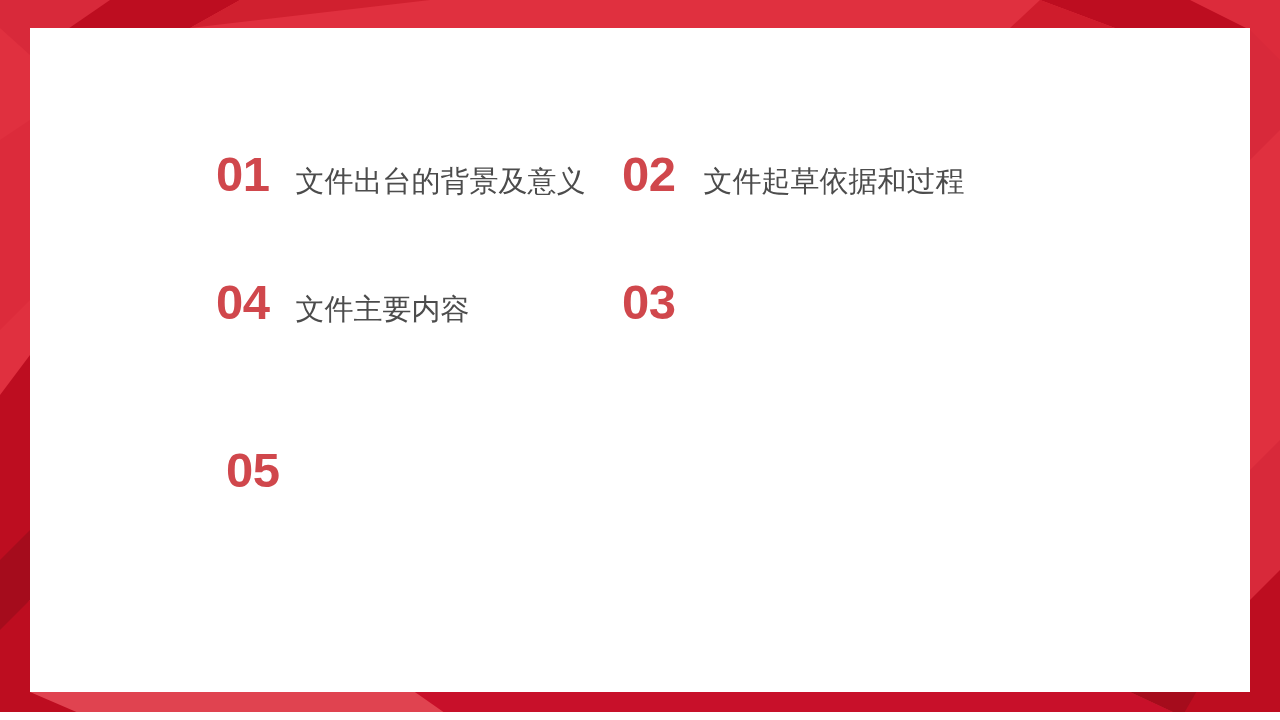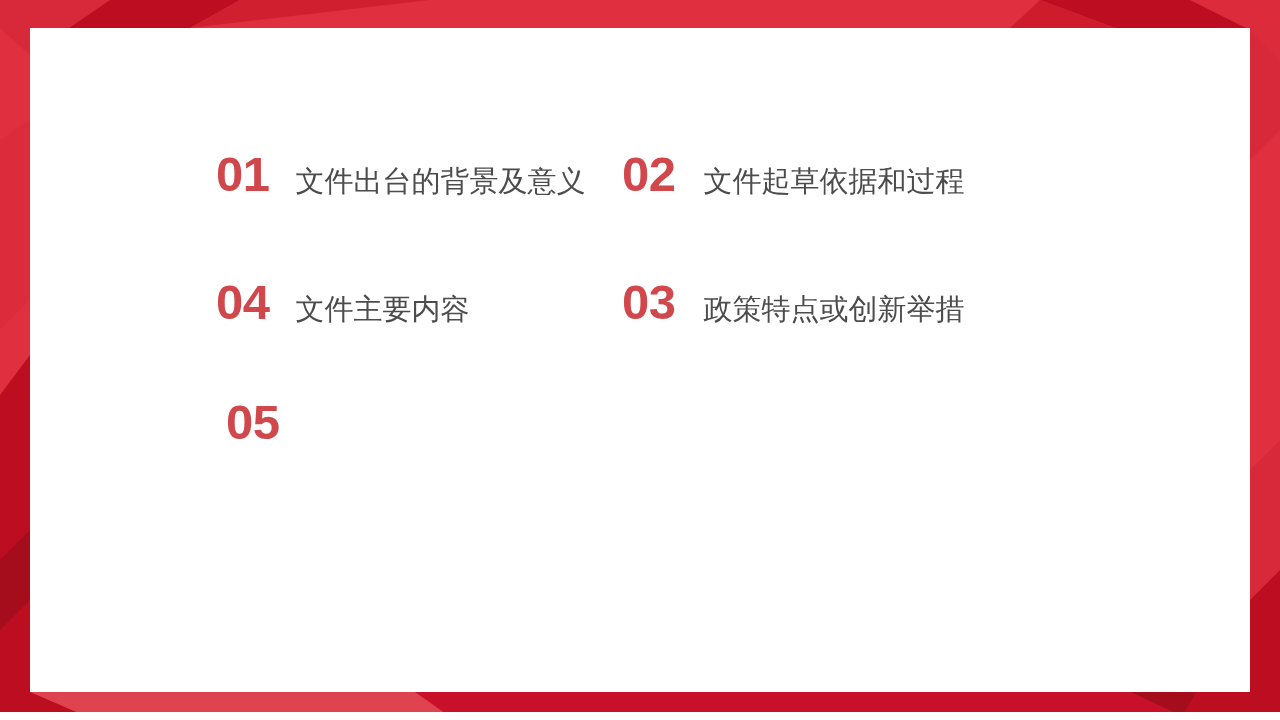--- a/index.html
+++ b/index.html
@@ -52,21 +52,21 @@
   #row-3 { top: 370px; }
 
   .agenda-item {
     position: absolute;
     display: flex;
     align-items: baseline;
     white-space: nowrap;
   }
   .col-left  { left: 186px; }
   .col-right { left: 592px; }
-  .col-left-indent { left: 196px; }
+  .col-left-indent { left: 196px; margin-top: 48px; }
 
   .item-number {
     font-family: "Liberation Sans", "DejaVu Sans", sans-serif;
     font-size: 49px;
     font-weight: bold;
     color: #d0474c;
     letter-spacing: -0.5px;
     line-height: 1;
   }
   .item-label {
@@ -127,21 +127,20 @@
       </div>
     </div>
 
     <div class="agenda-row" id="row-2">
       <div class="agenda-item col-left">
         <span class="item-number">04</span>
         <span class="item-label gap-md">文件主要内容</span>
       </div>
       <div class="agenda-item col-right">
         <span class="item-number">03</span>
-        <span class="item-label gap-sm">政策特点或创新举措</span>
       </div>
     </div>
 
     <div class="agenda-row" id="row-3">
       <div class="agenda-item col-left-indent">
         <span class="item-number">05</span>
       </div>
     </div>
 
   </div>

